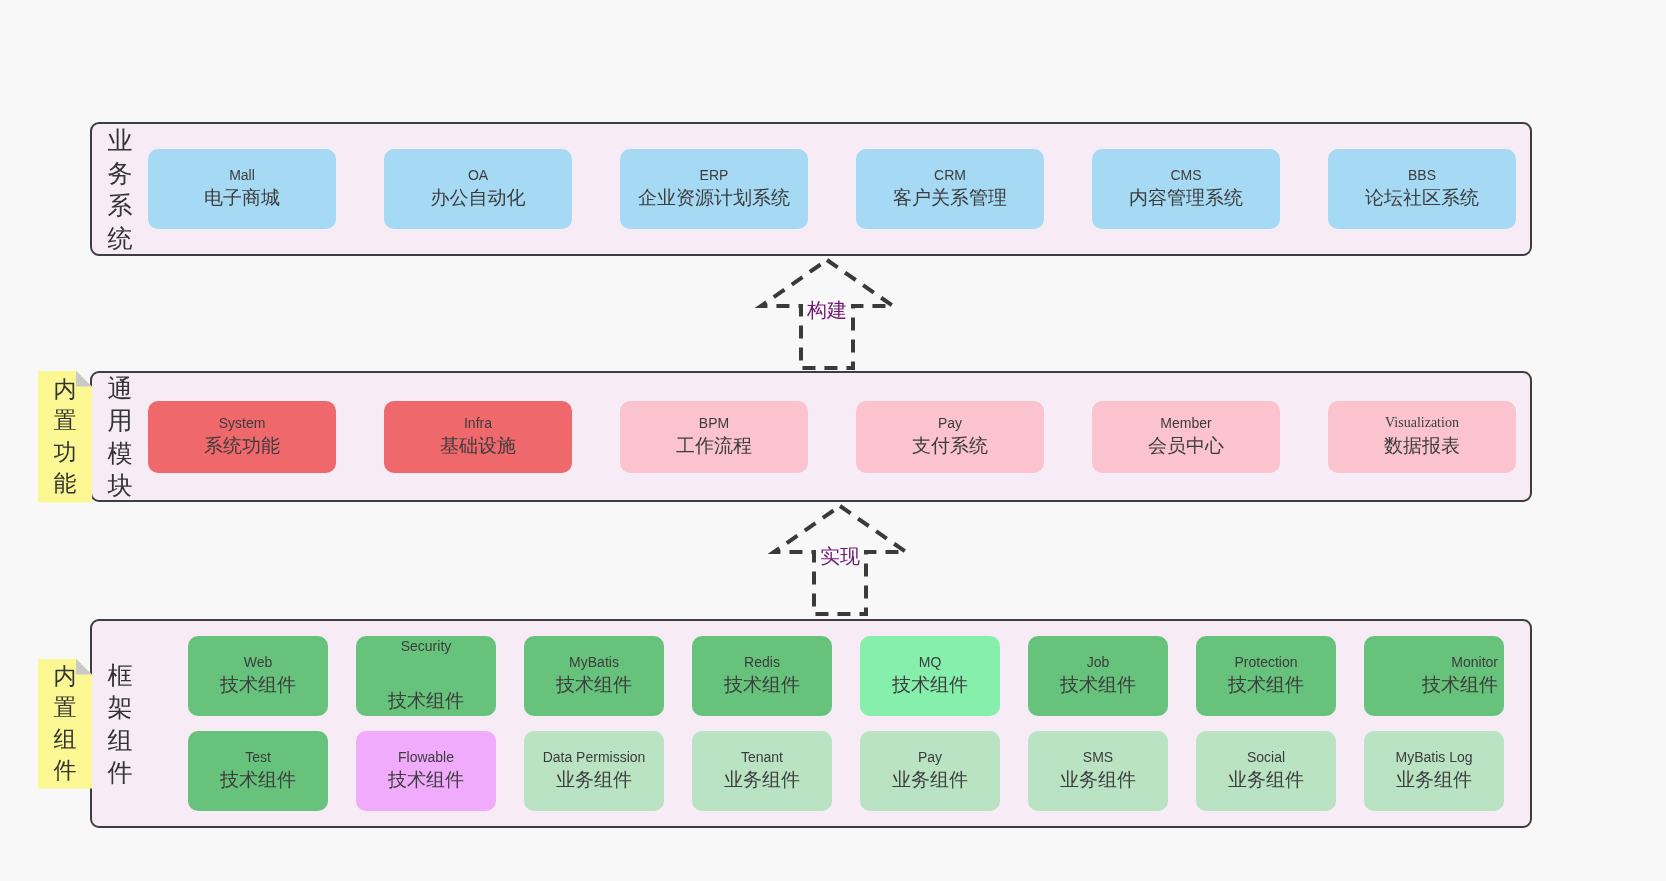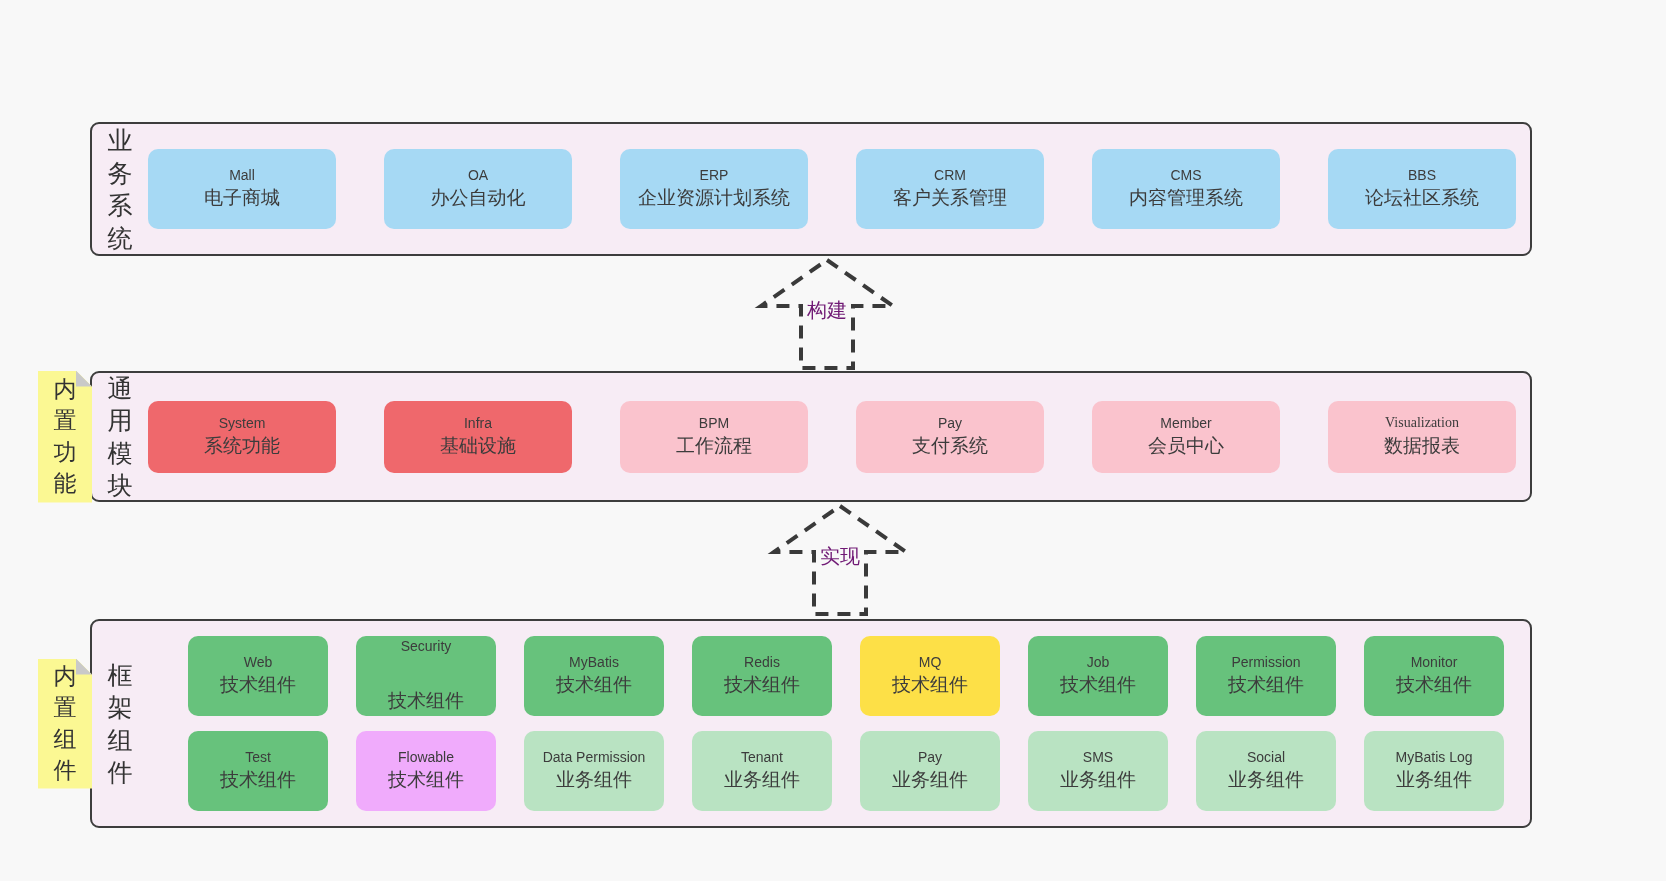--- a/index.html
+++ b/index.html
@@ -235,33 +235,33 @@
           <div class="box-desc">技术组件</div>
         </div>
         <div class="box" style="background: rgb(103, 194, 124);">
           <div class="box-name">MyBatis</div>
           <div class="box-desc">技术组件</div>
         </div>
         <div class="box" style="background: rgb(103, 194, 124);">
           <div class="box-name">Redis</div>
           <div class="box-desc">技术组件</div>
         </div>
-        <div class="box" style="background: #fde047;">
+        <div class="box" style="background: #86efac;">
           <div class="box-name">MQ</div>
           <div class="box-desc">技术组件</div>
         </div>
         <div class="box" style="background: rgb(103, 194, 124);">
           <div class="box-name">Job</div>
           <div class="box-desc">技术组件</div>
         </div>
         <div class="box" style="background: rgb(103, 194, 124);">
-          <div class="box-name">Permission</div>
-          <div class="box-desc">技术组件</div>
-        </div>
-        <div class="box" style="background: rgb(103, 194, 124);">
+          <div class="box-name">Protection</div>
+          <div class="box-desc">技术组件</div>
+        </div>
+        <div class="box" style="background: rgb(103, 194, 124); align-items: flex-end;">
           <div class="box-name">Monitor</div>
           <div class="box-desc">技术组件</div>
         </div>
       </div>
       <div class="row">
         <div class="box" style="background: rgb(103, 194, 124);">
           <div class="box-name">Test</div>
           <div class="box-desc">技术组件</div>
         </div>
         <div class="box" style="background: #f0abfc;">

